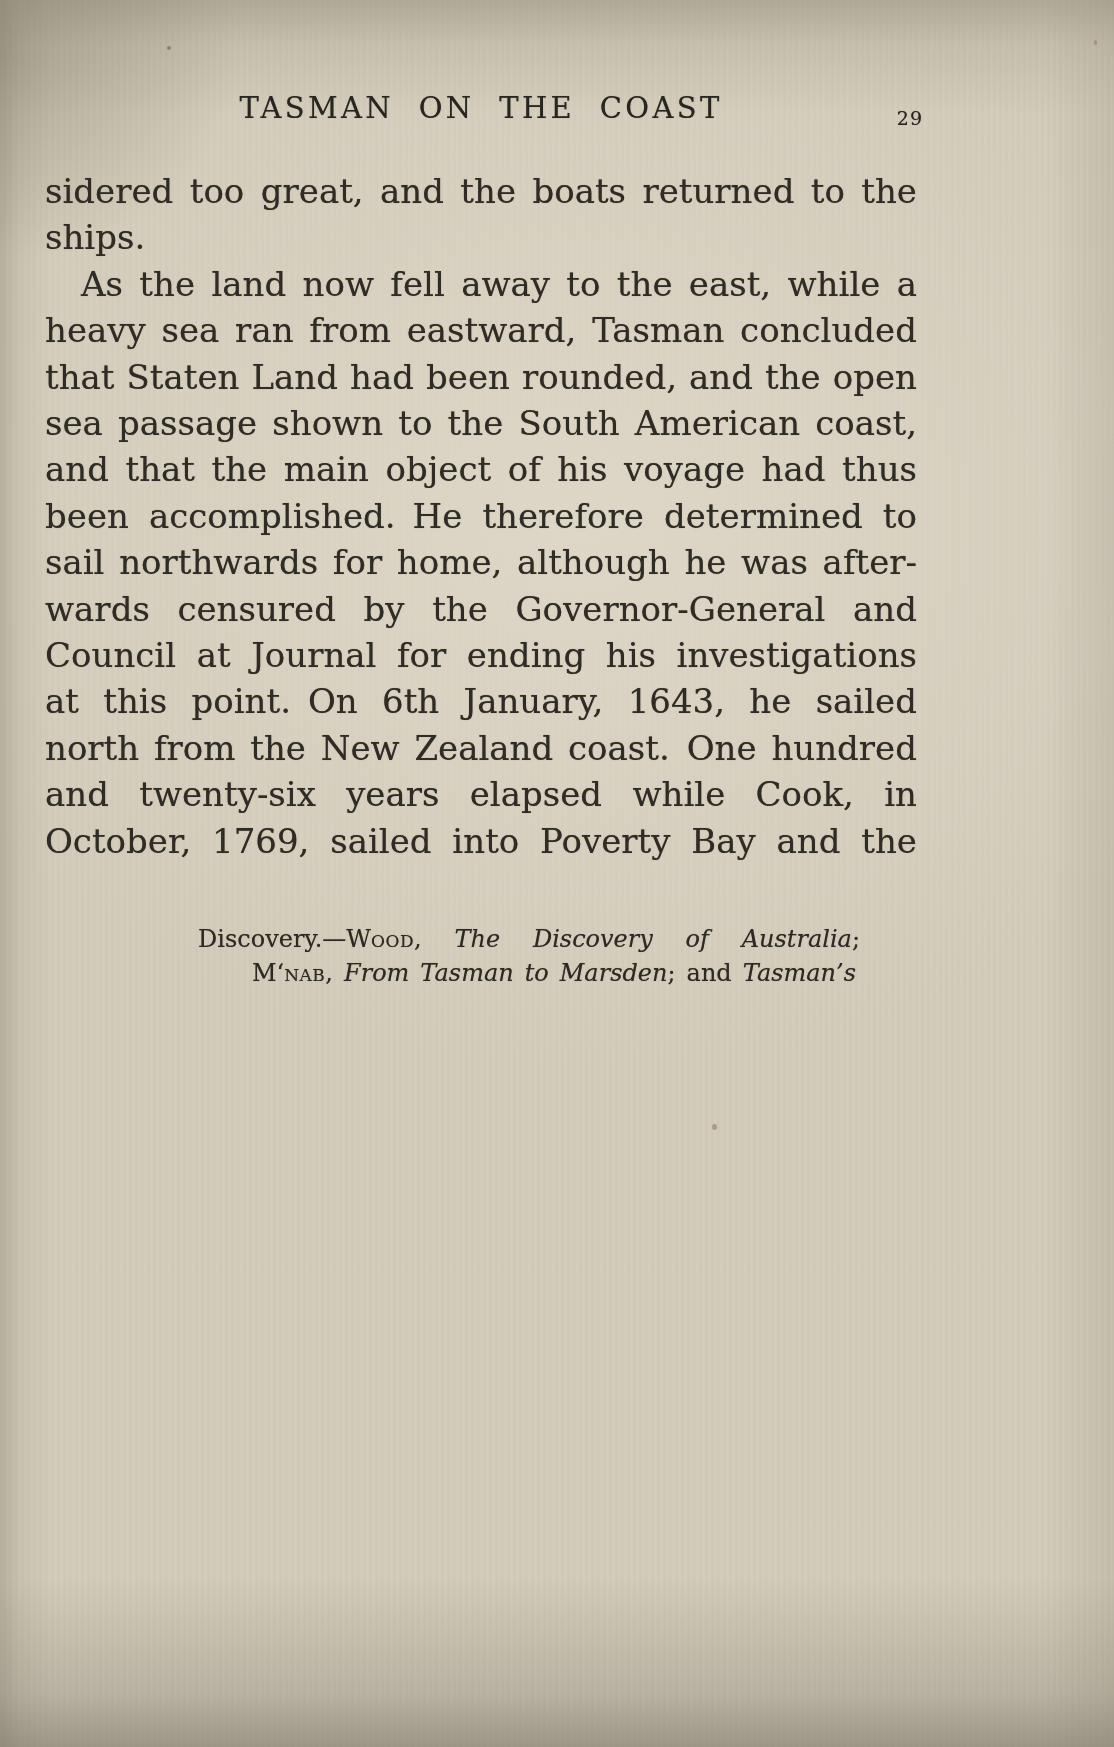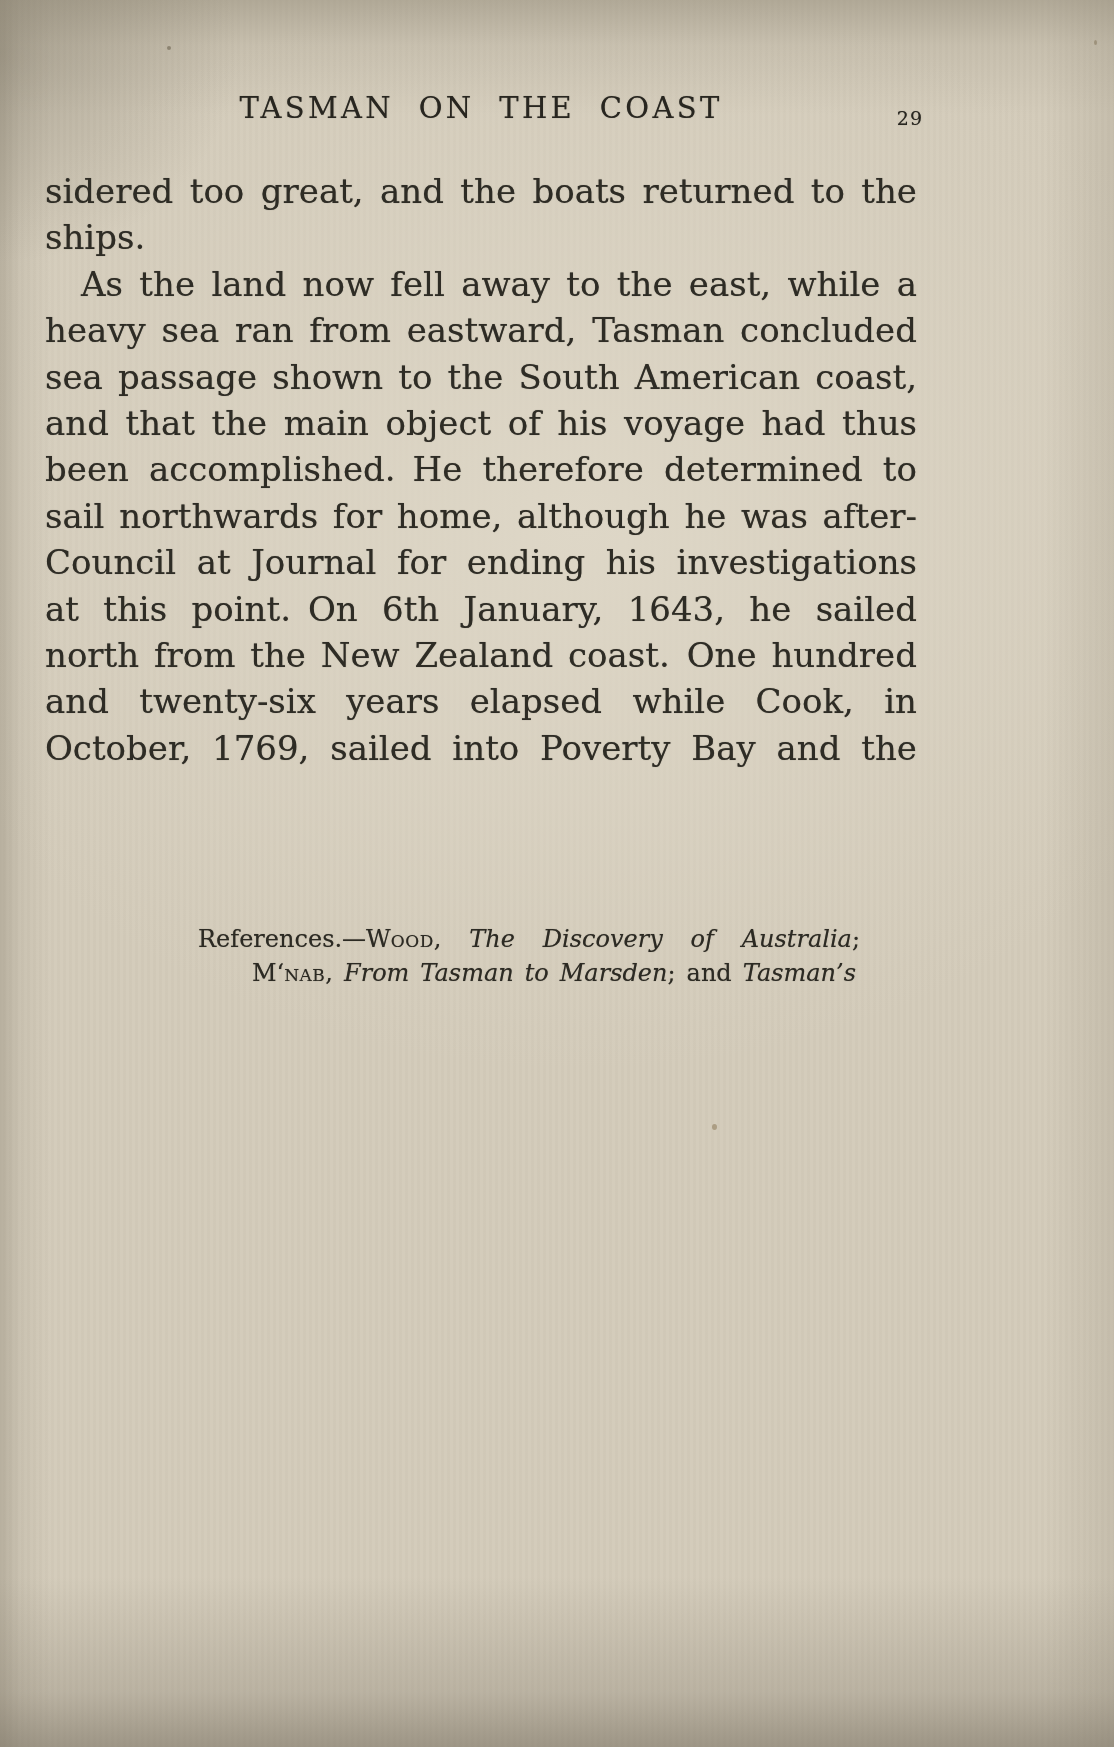--- a/index.html
+++ b/index.html
@@ -101,33 +101,35 @@
   <div class="header ink">
     <div class="header-title">TASMAN ON THE COAST</div>
     <div class="page-number">29</div>
   </div>
 
   <div class="body-text ink">
     <div class="line">sidered too great, and the boats returned to the</div>
     <div class="line short">ships.</div>
     <div class="line indent">As the land now fell away to the east, while a</div>
     <div class="line">heavy sea ran from eastward, Tasman concluded</div>
+    <div class="line">that Staten Land had been rounded, and the open</div>
     <div class="line">sea passage shown to the South American coast,</div>
     <div class="line">and that the main object of his voyage had thus</div>
     <div class="line">been accomplished. He therefore determined to</div>
     <div class="line">sail northwards for home, although he was after-</div>
+    <div class="line">wards censured by the Governor-General and</div>
     <div class="line">Council at Journal for ending his investigations</div>
     <div class="line">at this point. On 6th January, 1643, he sailed</div>
     <div class="line">north from the New Zealand coast. One hundred</div>
     <div class="line">and twenty-six years elapsed while Cook, in</div>
     <div class="line">October, 1769, sailed into Poverty Bay and the</div>
   </div>
 
   <div class="refs ink">
-    <div class="ref-line1"><span class="roman">References.—</span><span class="roman">W</span><span class="sc">ood</span><span class="roman">, </span><span class="italic">The Discovery of Australia</span><span class="roman">;</span></div>
+    <div class="ref-line1"><span class="roman">Discovery.—</span><span class="roman">W</span><span class="sc">ood</span><span class="roman">, </span><span class="italic">The Discovery of Australia</span><span class="roman">;</span></div>
     <div class="ref-line2"><span class="roman">M‘</span><span class="sc">nab</span><span class="roman">, </span><span class="italic">From Tasman to Marsden</span><span class="roman">; and </span><span class="italic">Tasman’s</span></div>
   </div>
 
   <div class="speck speck-1"></div>
   <div class="speck speck-2"></div>
   <div class="speck speck-3"></div>
 
 </div>
 
 </body></html>

